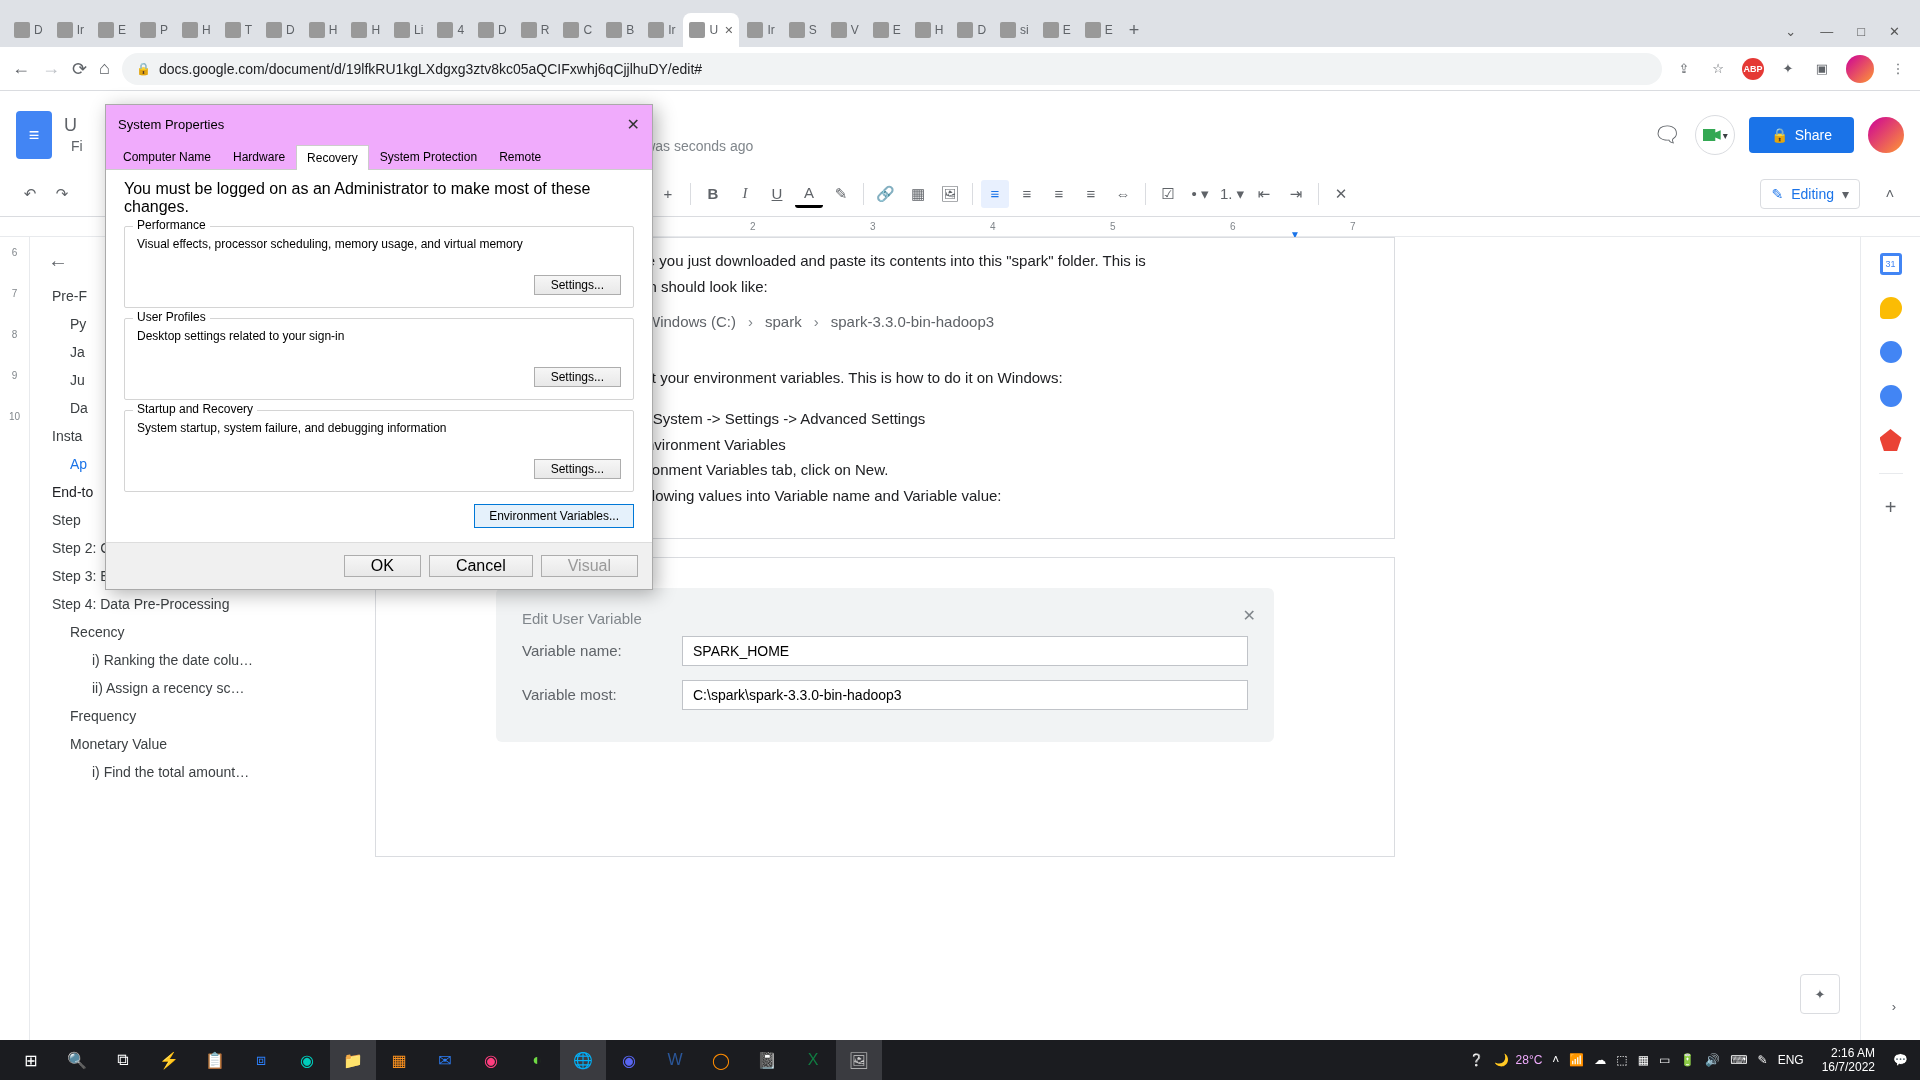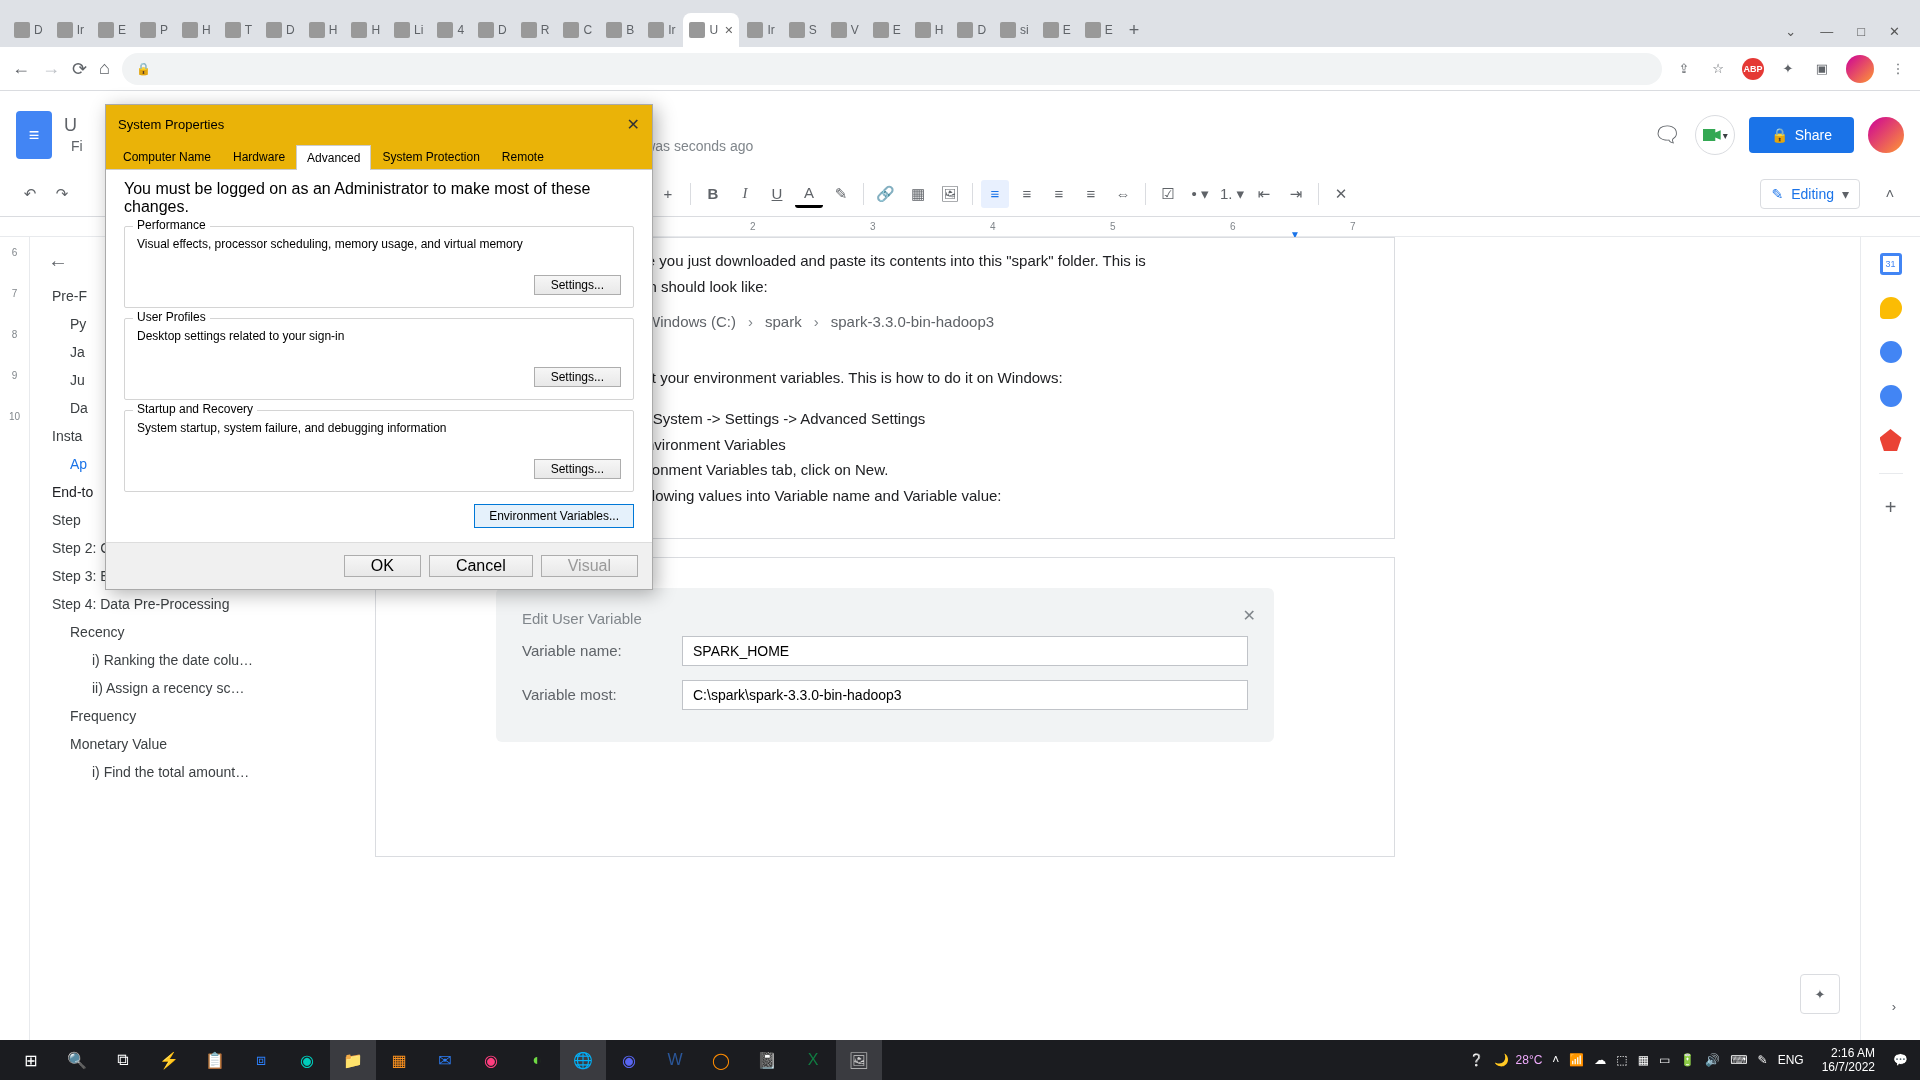--- a/index.html
+++ b/index.html
@@ -58,21 +58,21 @@
 .env-dlg .ttl{color:#80868b;font-size:15px;margin-bottom:4px}
 .env-dlg .row{display:flex;align-items:center;gap:20px;margin-bottom:14px}
 .env-dlg label{width:140px;color:#5f6368}
 .env-dlg input{flex:1;border:1px solid #c0c3c8;padding:6px 10px;font-size:14px;background:#fff}
 .env-dlg .x{position:absolute;right:18px;top:14px;color:#80868b;font-size:16px}
 .sidepanel{width:60px;border-left:1px solid #e8eaed;display:flex;flex-direction:column;align-items:center;gap:22px;padding-top:16px}
 .sp-ic{width:22px;height:22px;border-radius:3px}
 .explore{position:absolute;right:80px;bottom:26px;width:40px;height:40px;background:#fff;border:1px solid #dadce0;border-radius:4px;display:flex;align-items:center;justify-content:center;color:#5f6368}
 .scroll-r{position:absolute;right:70px;bottom:26px;color:#5f6368}
 
-.sysprops{position:absolute;left:105px;top:104px;width:548px;background:#eab308;border:1px solid #aaa;box-shadow:4px 4px 18px rgba(0,0,0,.3);font-family:"Segoe UI",Tahoma,sans-serif;font-size:12px;color:#000;z-index:50}
+.sysprops{position:absolute;left:105px;top:104px;width:548px;background:#f0abfc;border:1px solid #aaa;box-shadow:4px 4px 18px rgba(0,0,0,.3);font-family:"Segoe UI",Tahoma,sans-serif;font-size:12px;color:#000;z-index:50}
 .sp-title{display:flex;justify-content:space-between;align-items:center;padding:10px 12px;font-size:13px}
 .sp-close{font-size:16px;color:#333;cursor:pointer}
 .sp-tabs{display:flex;border-bottom:1px solid #ccc;padding:0 6px}
 .sp-tab{padding:5px 10px;border:1px solid transparent;border-bottom:none;cursor:pointer;font-size:12px}
 .sp-tab.active{border-color:#ccc;background:#fff;position:relative;top:1px}
 .sp-body{padding:10px 18px 14px;background:#fff}
 .sp-note{font-size:16px;margin-bottom:10px}
 .sp-group{border:1px solid #d4d4d4;border-radius:2px;margin-bottom:10px;padding:10px 12px 12px;position:relative}
 .sp-group .lg{position:absolute;top:-9px;left:8px;background:#fff;padding:0 4px;font-size:12px}
 .sp-group .desc{font-size:12px;margin-bottom:24px}
@@ -210,20 +210,21 @@
   </div>
 </div>
 
 <div class="addrbar">
   <span class="nav-icon">←</span>
   <span class="nav-icon" style="color:#bdc1c6">→</span>
   <span class="nav-icon">⟳</span>
   <span class="nav-icon">⌂</span>
   <div class="url-box">
     <span class="lock">🔒</span>
+    <span>docs.google.com/document/d/19lfkRU1kgLXdgxg3ztv8kc05aQCIFxwhj6qCjjlhuDY/edit#</span>
   </div>
   <div class="ext-icons">
     <span class="ic">⇪</span>
     <span class="ic">☆</span>
     <span class="abp">ABP</span>
     <span class="ic">✦</span>
     <span class="ic">▣</span>
     <span class="avatar"></span>
     <span class="ic">⋮</span>
   </div>
@@ -373,21 +374,21 @@
 </div>
 
 <div class="sysprops">
   <div class="sp-title">
     <span>System Properties</span>
     <span class="sp-close">✕</span>
   </div>
   <div class="sp-tabs">
     <div class="sp-tab">Computer Name</div>
     <div class="sp-tab">Hardware</div>
-    <div class="sp-tab active">Advanced</div>
+    <div class="sp-tab active">Recovery</div>
     <div class="sp-tab">System Protection</div>
     <div class="sp-tab">Remote</div>
   </div>
   <div class="sp-body">
     <div class="sp-note">You must be logged on as an Administrator to make most of these changes.</div>
     <div class="sp-group clearfix">
       <span class="lg">Performance</span>
       <div class="desc">Visual effects, processor scheduling, memory usage, and virtual memory</div>
       <button class="sp-set">Settings...</button>
     </div>

